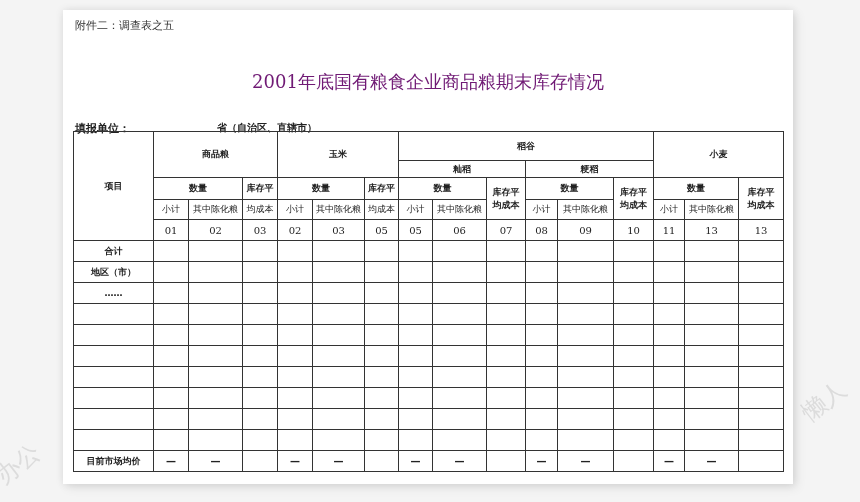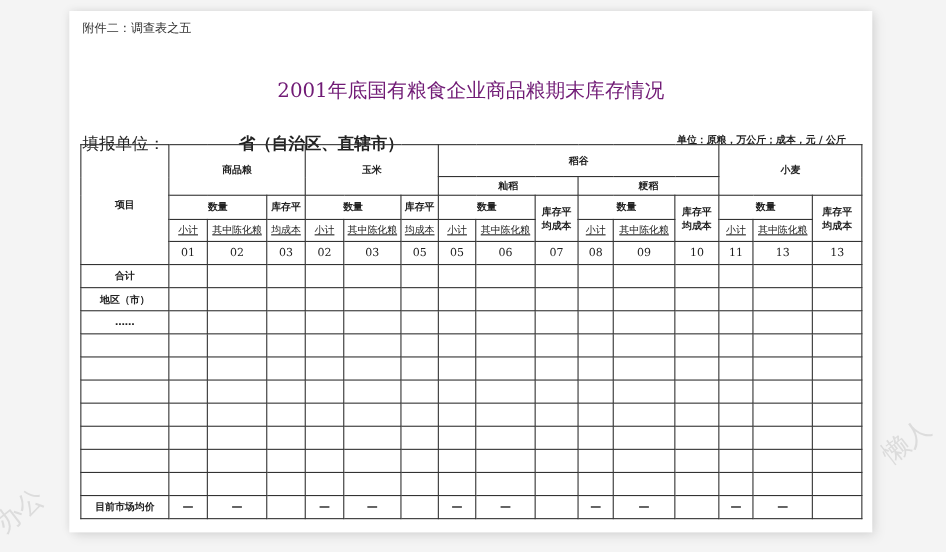--- a/index.html
+++ b/index.html
@@ -20,26 +20,26 @@
     font-family: "DejaVu Sans", "Liberation Sans", sans-serif;
     font-size: 11px; color: #333;
   }
   .title {
     position: absolute; left: 0; width: 730px; top: 60px; text-align: center;
     font-size: 18px; color: #701a75;
   }
   .meta-left {
     position: absolute; left: 12px; top: 111px;
     font-family: "DejaVu Sans", "Liberation Sans", sans-serif;
-    font-size: 15px; font-weight: normal; color: #222;
+    font-size: 11px; font-weight: bold; color: #222;
   }
   .meta-mid {
     position: absolute; left: 154px; top: 111px;
     font-family: "DejaVu Sans", "Liberation Sans", sans-serif;
-    font-size: 15px; font-weight: bold; color: #222;
+    font-size: 10px; font-weight: bold; color: #222;
   }
   .meta-right {
     position: absolute; right: 24px; top: 111px;
     font-family: "DejaVu Sans", "Liberation Sans", sans-serif;
     font-size: 9px; font-weight: bold; color: #222;
   }
   table.grid {
     position: absolute; left: 10px; top: 121px;
     border-collapse: collapse;
     table-layout: fixed;
@@ -47,42 +47,41 @@
   }
   table.grid td {
     border: 1px solid #333;
     text-align: center; vertical-align: middle;
     font-family: "DejaVu Sans", "Liberation Sans", sans-serif;
     font-size: 9px; font-weight: bold; color: #222;
     padding: 0; overflow: hidden; white-space: nowrap;
   }
   table.grid td.code { font-family: "DejaVu Serif", "Liberation Serif", serif; font-weight: normal; font-size: 10px; }
   table.grid td.dash { font-weight: bold; font-size: 10px; }
-  table.grid td.sub { font-weight: normal; text-decoration: underline; }
+  table.grid td.sub { font-weight: normal; }
   table.grid tr.dr td { height: 20px; }
   .wm {
     position: absolute; color: rgba(190,190,190,0.45);
     font-family: "DejaVu Sans", "Liberation Sans", sans-serif;
     font-size: 24px; transform: rotate(-38deg); pointer-events: none;
     white-space: nowrap;
   }
 </style>
 </head>
 <body>
 
 <div class="wm" style="left:395px; top:200px;">懒人</div>
 <div class="wm" style="left:-6px; top:448px;">办公</div>
 <div class="wm" style="left:800px; top:385px;">懒人</div>
 
 <div class="page">
   <div class="annex">附件二：调查表之五</div>
   <div class="title">2001年底国有粮食企业商品粮期末库存情况</div>
   <div class="meta-left">填报单位：</div>
   <div class="meta-mid">省（自治区、直辖市）</div>
-  <div class="meta-right">单位：原粮，万公斤；成本，元 / 公斤</div>
 
   <table class="grid">
     <colgroup>
       <col style="width:80px">
         <col style="width:35px">
         <col style="width:54px">
         <col style="width:35px">
       <col style="width:35px">
         <col style="width:52px">
         <col style="width:34px">

